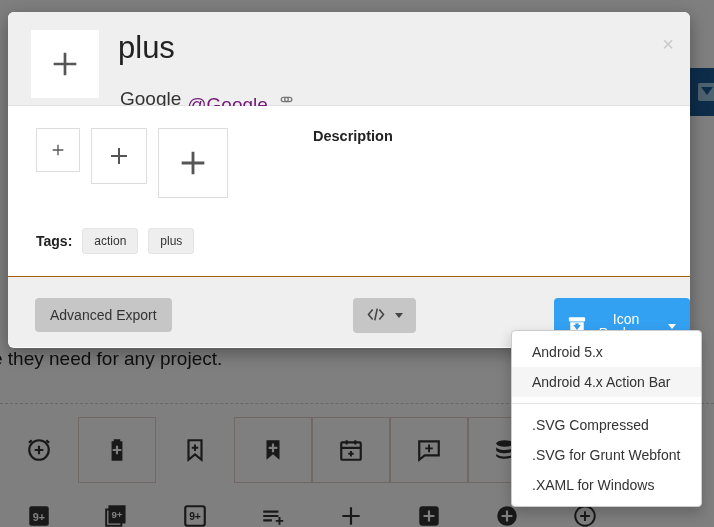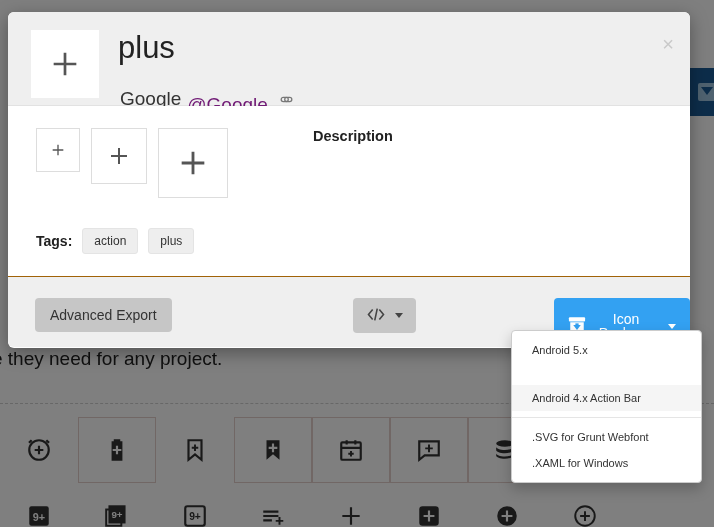--- a/index.html
+++ b/index.html
@@ -222,26 +222,26 @@
     width: 191px;
     background: #ffffff;
     border: 1px solid #cccccc;
     border-radius: 4px;
     box-shadow: 0 6px 14px rgba(0,0,0,0.22);
     padding: 6px 0;
     z-index: 50;
   }
   .dd-item {
     padding: 7px 20px;
-    font-size: 11px;
+    font-size: 14px;
     color: #333;
     white-space: nowrap;
     cursor: pointer;
   }
-  .dd-item.active { background: #f5f5f5; margin-top: 22px; }
+  .dd-item.active { background: #f5f5f5; }
   .dd-sep { height: 1px; background: #e5e5e5; margin: 6px 0; }
 </style>
 </head>
 <body>
 
 <div id="page-behind">
 
   <div class="behind-text" style="left:-8px; top:348px;">e they need for any project.</div>
 
   <div class="behind-blue-btn" style="left:684px; top:68px; width:46px; height:48px;">
@@ -455,15 +455,16 @@
       <span>Icon Package</span>
       <span class="caret"></span>
     </button>
   </div>
 </div>
 
 <div id="pkg-dropdown">
   <div class="dd-item">Android 5.x</div>
   <div class="dd-item active">Android 4.x Action Bar</div>
   <div class="dd-sep"></div>
+  <div class="dd-item">.SVG Compressed</div>
   <div class="dd-item">.SVG for Grunt Webfont</div>
   <div class="dd-item">.XAML for Windows</div>
 </div>
 
 </body></html>

